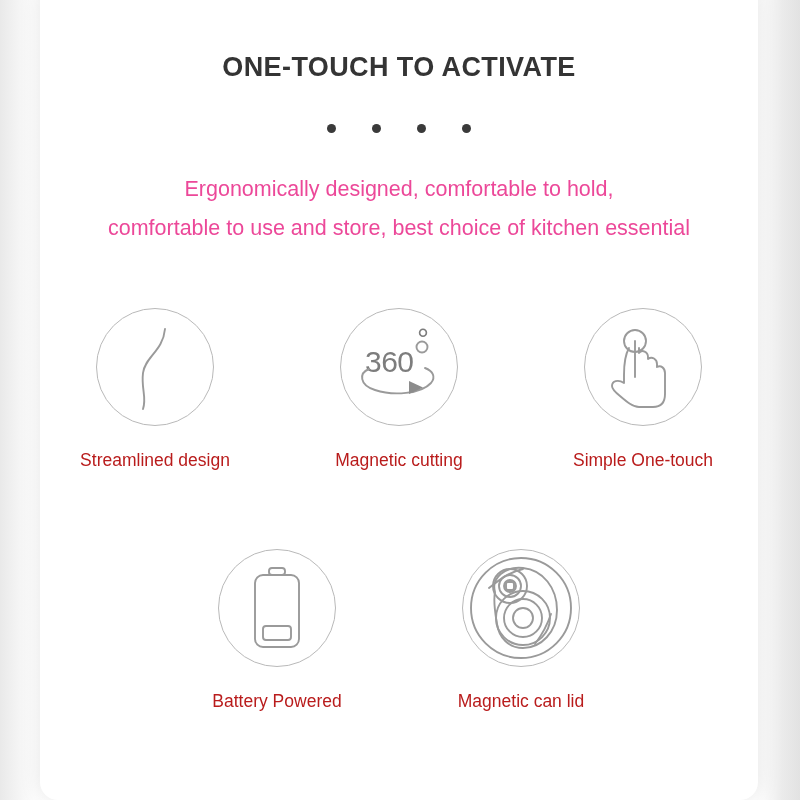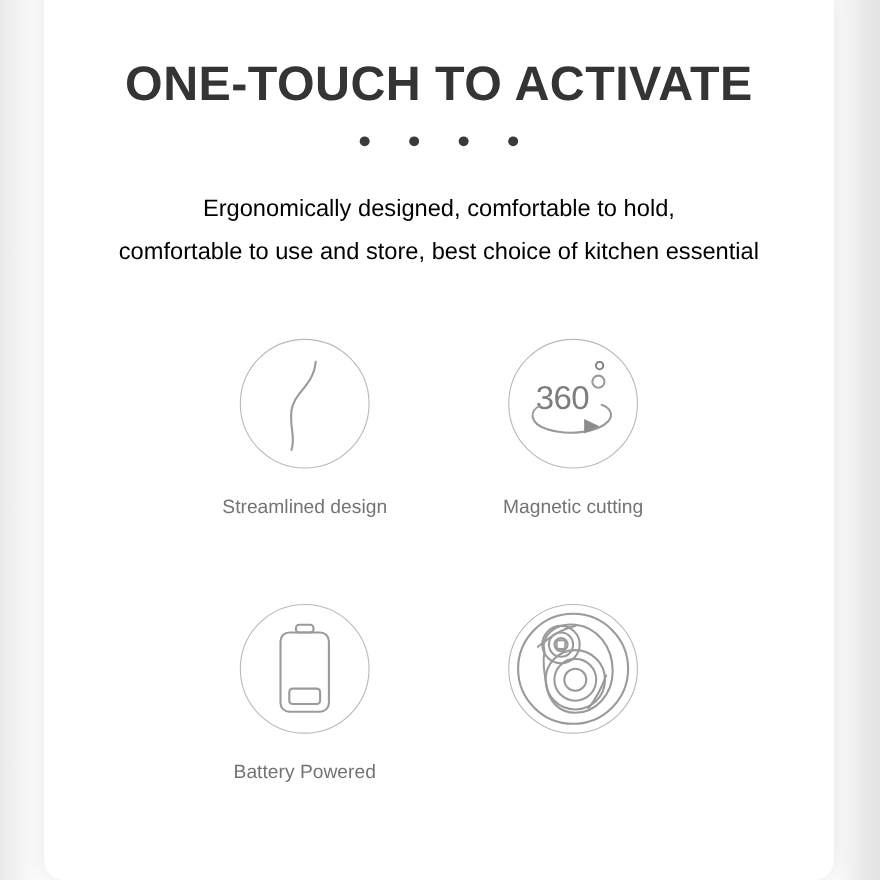--- a/index.html
+++ b/index.html
@@ -49,21 +49,21 @@
     padding: 0;
   }
 
   
   .title {
     position: absolute;
     left: 0;
     right: 0;
     top: 70px;
     text-align: center;
-    font-size: 44px;
+    font-size: 27px;
     font-weight: bold;
     letter-spacing: 0.4px;
     color: #343434;
     font-family: "Liberation Sans", sans-serif;
     white-space: nowrap;
   }
 
   .dots {
     position: absolute;
     left: 0;
@@ -82,21 +82,21 @@
 
   
   .lede {
     position: absolute;
     left: 50px;
     right: 50px;
     top: 188px;
     text-align: center;
     font-size: 21.5px;
     line-height: 39px;
-    color: #000000;
+    color: #ec4899;
     font-family: "Liberation Sans", sans-serif;
   }
   .lede .ln { display: block; white-space: nowrap; }
 
   
   .features {
     position: absolute;
     left: 0;
     right: 0;
     top: 326px;
@@ -124,21 +124,21 @@
     display: flex;
     align-items: center;
     justify-content: center;
     background: #ffffff;
   }
   .badge svg { display: block; }
 
   .fcaption {
     margin-top: 24px;
     font-size: 17.5px;
-    color: #737373;
+    color: #b91c1c;
     white-space: nowrap;
     font-family: "Liberation Sans", sans-serif;
   }
   .ic-thin {
     fill: none;
     stroke: #9a9a9a;
     stroke-width: 1.9;
     stroke-linecap: round;
     stroke-linejoin: round;
   }
@@ -192,20 +192,43 @@
                 <text class="ic-text" x="18" y="57">360</text>
                   <text x="70" y="34" class="ic-text" font-size="18">°</text>
                 <circle class="ic-thin" cx="75" cy="32" r="5.5"></circle>
                 <path class="ic-thin" d="M22 54 C 12 58, 12 70, 28 75 C 46 81, 74 79, 84 68 C 89 62, 86 56, 78 53"></path>
                 <path class="ic-fill-arrow" d="M62 66 L 76 72.5 L 62 79 Z"></path>
               </svg>
             </div>
             <div class="fcaption">Magnetic cutting</div>
           </div>
 
+          <div class="feature">
+            <div class="badge">
+              <svg width="104" height="104" viewBox="0 0 104 104" aria-hidden="true">
+                <circle class="ic-thin" cx="44" cy="26" r="11"></circle>
+                <path class="ic-thin" d="M44 26 L44 62
+                         M38 33 C 34 40, 33 50, 33 60
+                         L 33 68
+                         C 27 64, 21 66, 21 71
+                         C 21 74, 24 77, 29 81
+                         C 36 87, 42 92, 48 92
+                         L 62 92
+                         C 70 92, 74 87, 74 79
+                         L 74 58
+                         C 74 53, 70 50, 66 52
+                         L 66 49
+                         C 66 44, 61 41, 57 44
+                         L 57 42
+                         C 57 37, 51 34, 48 38
+                         L 48 33"></path>
+              </svg>
+            </div>
+            <div class="fcaption">Simple One-touch</div>
+          </div>
 
         </div>
 
         <div class="frow">
 
           <div class="feature">
             <div class="badge">
               <svg width="104" height="104" viewBox="0 0 104 104" aria-hidden="true">
                 <rect class="ic-thin" x="44" y="12" width="16" height="7" rx="3"></rect>
                 <rect class="ic-thin" x="30" y="19" width="44" height="72" rx="8"></rect>
@@ -233,20 +256,21 @@
 
                 <circle class="ic-thin" cx="45" cy="34" r="17"></circle>
                 <circle class="ic-thin" cx="45" cy="34" r="11"></circle>
                 <circle class="ic-thin" cx="45" cy="34" r="6"></circle>
                 <rect class="ic-thin" x="41" y="30" width="8" height="8" rx="2"></rect>
 
                 <path class="ic-thin" d="M24 36 C 34 28, 44 20, 58 17"></path>
                 <path class="ic-thin" d="M70 92 C 76 84, 82 74, 86 62"></path>
               </svg>
             </div>
+            <div class="fcaption">Magnetic can lid</div>
           </div>
 
         </div>
 
       </div>
 
     </div>
   </div>
 </div>
 

